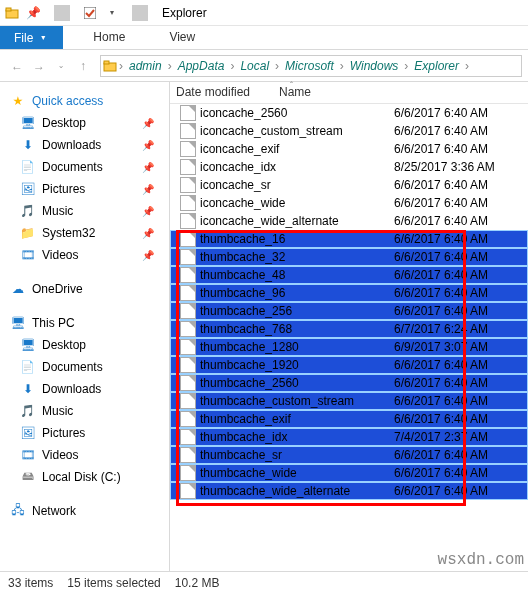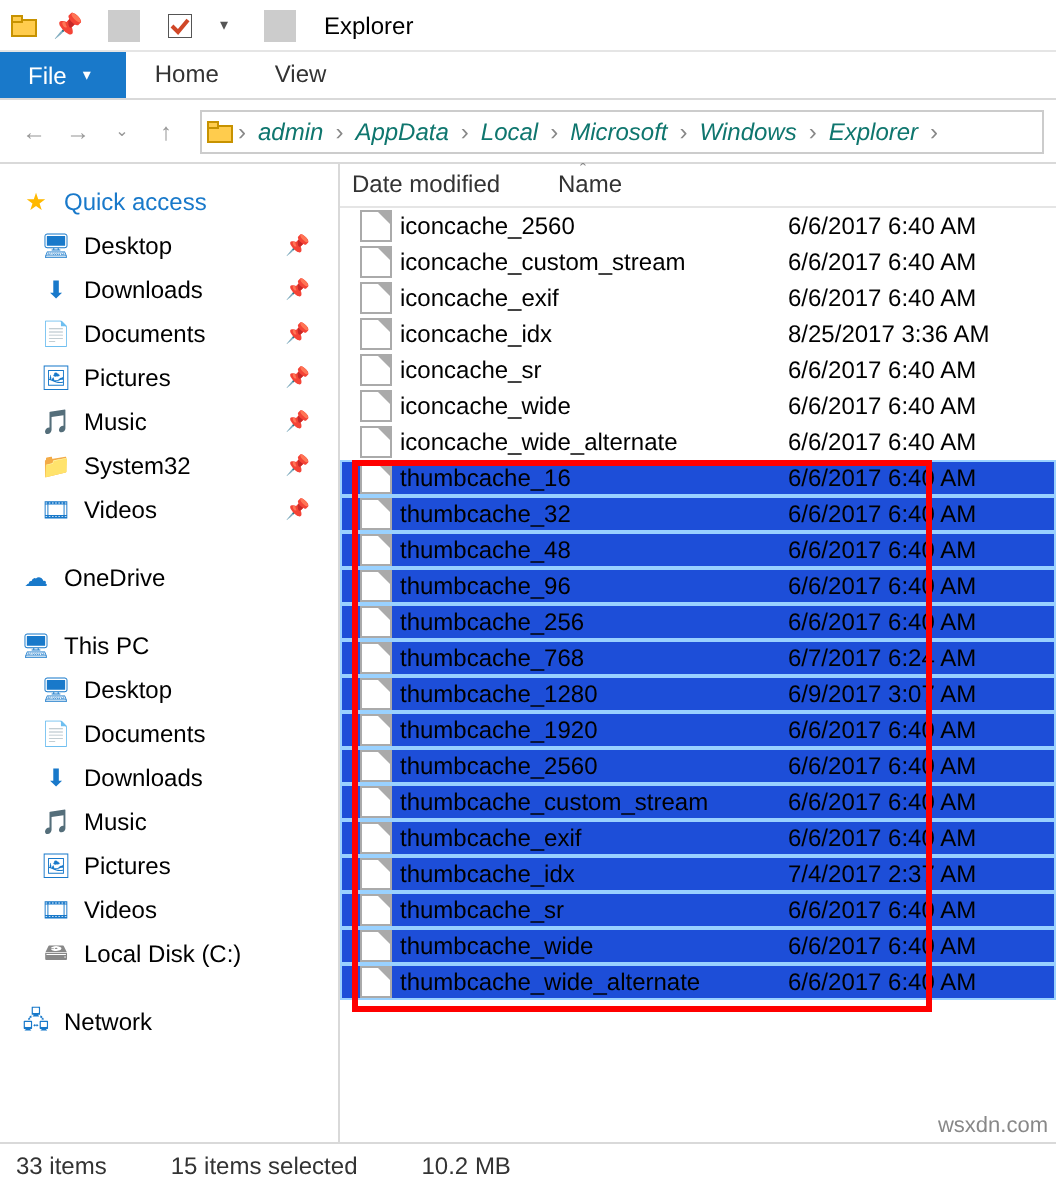--- a/index.html
+++ b/index.html
@@ -2,21 +2,21 @@
 <html><head>
 <meta charset="utf-8">
 <style>
 * { box-sizing: border-box; margin: 0; padding: 0; font-family: "Segoe UI", Arial, sans-serif; font-size: 12px; }
 body { width: 528px; height: 593px; background: #fff; overflow: hidden; position: relative; }
 .title-bar { height: 26px; display: flex; align-items: center; padding: 0 4px; background: #fff; border-bottom: 1px solid #e5e5e5; }
 .title-bar .qat { display: flex; gap: 6px; align-items: center; }
 .title-bar .qat span { width: 16px; height: 16px; display: flex; align-items: center; justify-content: center; }
 .title-bar .sep { width: 1px; height: 16px; background: #ccc; margin: 0 6px; }
 .title-bar .title { margin-left: 8px; color: #000; }
-.ribbon { height: 24px; display: flex; align-items: stretch; background: #fff; border-bottom: 1px solid #d9d9d9; }
+.ribbon { height: 24px; display: flex; align-items: stretch; background: #fff; border-bottom: 1px solid #d9d9d9; gap: 16px; }
 .ribbon .tab { padding: 4px 14px; color: #333; }
 .ribbon .tab.file { background: #1979ca; color: #fff; display: flex; align-items: center; padding-right: 18px; }
 .breadcrumb-bar { height: 32px; display: flex; align-items: center; padding: 0 6px; border-bottom: 1px solid #d9d9d9; }
 .bc-btn { width: 22px; height: 22px; display: flex; align-items: center; justify-content: center; color: #999; }
 .bc-path { flex: 1; height: 22px; border: 1px solid #ccc; display: flex; align-items: center; padding: 0 2px; margin-left: 6px; overflow: hidden; white-space: nowrap; }
 .bc-seg { padding: 0 4px; color: #0f766e; font-style: italic; }
 .bc-chev { color: #888; padding: 0 2px; }
 .content { display: flex; height: calc(100% - 26px - 24px - 32px - 22px); }
 .nav { width: 170px; border-right: 1px solid #d9d9d9; padding-top: 8px; overflow: hidden; }
 .nav .group { margin-bottom: 12px; }
@@ -31,22 +31,22 @@
 .cols .c.date { flex: 1; }
 .sorter { position: absolute; left: 120px; top: -2px; color: #888; font-size: 9px; }
 .list { flex: 1; overflow: hidden; position: relative; }
 .row { display: flex; align-items: center; height: 18px; padding-left: 10px; }
 .row .fico { width: 16px; height: 16px; margin-right: 4px; background: #fff; border: 1px solid #aaa; position: relative; }
 .row .fico::after { content: ""; position: absolute; right: 0; top: 0; border: 3px solid transparent; border-right-color: #aaa; border-top-color: #aaa; }
 .row .fname { width: 194px; color: #000; white-space: nowrap; overflow: hidden; }
 .row .fdate { color: #000; white-space: nowrap; }
 .row.sel { background: #1d4ed8; border: 1px solid #99d1ff; height: 18px; padding-left: 9px; }
 .redbox { position: absolute; border: 3px solid red; pointer-events: none; }
-.status { height: 22px; border-top: 1px solid #d9d9d9; display: flex; align-items: center; padding: 0 8px; gap: 32px; color: #333; }
-.watermark { position: absolute; right: 4px; bottom: 24px; color: #888; font-size: 11px; }
+.status { height: 22px; border-top: 1px solid #d9d9d9; display: flex; align-items: center; padding: 0 8px; gap: 14px; color: #333; }
+.watermark { position: absolute; right: 4px; bottom: 24px; color: #888; font-size: 16px; font-family: Liberation Mono, monospace; }
 .star { color: #ffb900; }
 .blue { color: #1979ca; }
 svg { display: block; }
 </style>
 </head>
 <body>
 
 <div class="title-bar">
   <div class="qat">
     <span>

